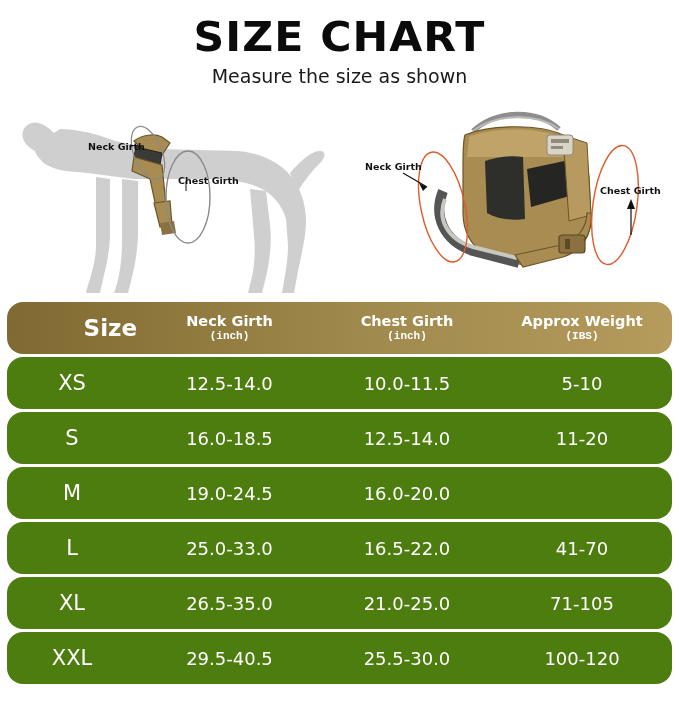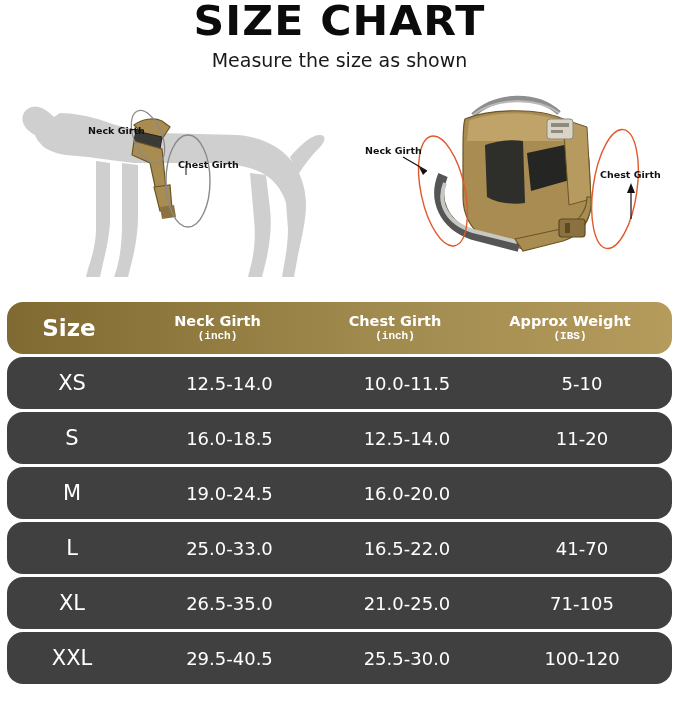--- a/index.html
+++ b/index.html
@@ -16,21 +16,21 @@
   .page {
     position: relative;
     width: 679px;
     height: 702px;
     background: #ffffff;
   }
 
   
   .header {
     text-align: center;
-    padding-top: 0;
+    padding-top: 16px;
   }
   .title {
     font-family: "DejaVu Sans", sans-serif;
     font-weight: bold;
     font-size: 41px;
     letter-spacing: 1px;
     color: #0b0b0b;
     line-height: 1.05;
     margin: 0;
     transform: scaleX(1.04);
@@ -89,35 +89,35 @@
     border-radius: 16px;
     overflow: hidden;
     margin-bottom: 3px;
     height: 52px;
   }
   .row.header-row {
     height: 52px;
     background: linear-gradient(to right, #806a33 0%, #8b7439 18%, #a08a4e 55%, #b59b5c 100%);
   }
   .row.data-row {
-    background: #404040;
+    background: #4d7c0f;
   }
   .cell {
     text-align: center;
     color: #ffffff;
     font-family: "DejaVu Sans", sans-serif;
   }
   .c-size { width: 130px; }
   .c-neck { width: 185px; }
   .c-chest { width: 170px; }
   .c-weight { width: 180px; }
 
   .header-row .c-size {
-    text-align: center;
-    padding-left: 6px;
+    text-align: right;
+    padding-left: 18px;
     font-size: 23px;
     font-weight: bold;
     width: 112px;
   }
   .hdr-main {
     font-size: 14.5px;
     font-weight: bold;
     line-height: 1.25;
   }
   .hdr-sub {

